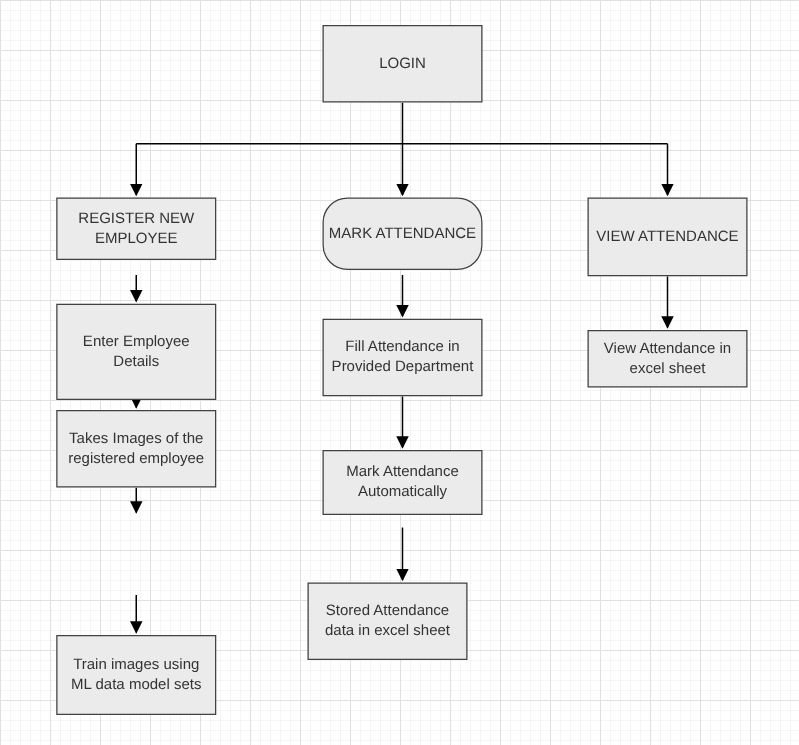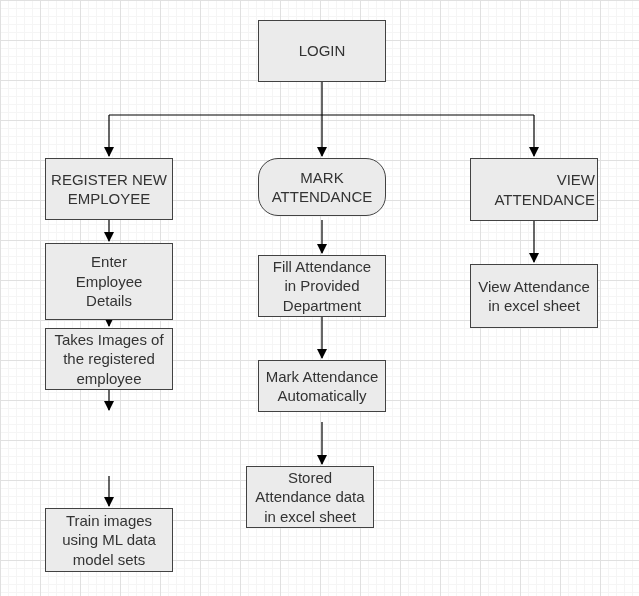--- a/index.html
+++ b/index.html
@@ -28,44 +28,44 @@
   .edges{
     position:absolute;left:0;top:0;width:639px;height:596px;
     pointer-events:none;
   }
   .node{
     position:absolute;
     box-sizing:border-box;
     background:var(--node-fill);
     border:1px solid var(--node-border);
     color:var(--text);
-    font-size:15px;
+    font-size:12px;
     line-height:1.3;
     display:flex;
     align-items:center;
     justify-content:center;
     text-align:center;
     padding:4px 6px;
     cursor:default;
   }
   .node.hdr{padding:4px 2px;}
   .w100{display:inline-block;max-width:100px;}
   
   #n-login        {left:258px;top:20px; width:128px;height:62px;}
-  #n-register     {left:45px; top:158px;width:128px;height:62px;}
+  #n-register     {left:45px; top:158px;width:128px;height:50px;}
   #n-mark         {left:258px;top:158px;width:128px;height:58px;border-radius:20px;}
   #n-view         {left:470px;top:158px;width:128px;height:63px;text-align:right;}
   #n-enter        {left:45px; top:243px;width:128px;height:77px;}
   #n-takes        {left:45px; top:328px;width:128px;height:62px;justify-content:center;}
   #n-create       {left:45px; top:412px;width:128px;height:64px;}
   #n-train        {left:45px; top:508px;width:128px;height:64px;}
   #n-fill         {left:258px;top:255px;width:128px;height:62px;}
   #n-auto         {left:258px;top:360px;width:128px;height:52px;}
   #n-stored       {left:246px;top:466px;width:128px;height:62px;}
-  #n-viewexcel    {left:470px;top:264px;width:128px;height:64px;}
+  #n-viewexcel    {left:470px;top:264px;width:128px;height:46px;}
 </style>
 </head>
 <body>
 
 <div class="canvas">
 
   <svg class="edges" width="639" height="596" viewBox="0 0 639 596" xmlns="http://www.w3.org/2000/svg">
     <defs>
       <marker id="arrow" viewBox="0 0 10 10" refX="9" refY="5" markerWidth="10" markerHeight="10" orient="auto" markerUnits="userSpaceOnUse">
         <path d="M0,0 L10,5 L0,10 z" fill="var(--connector)"></path>

